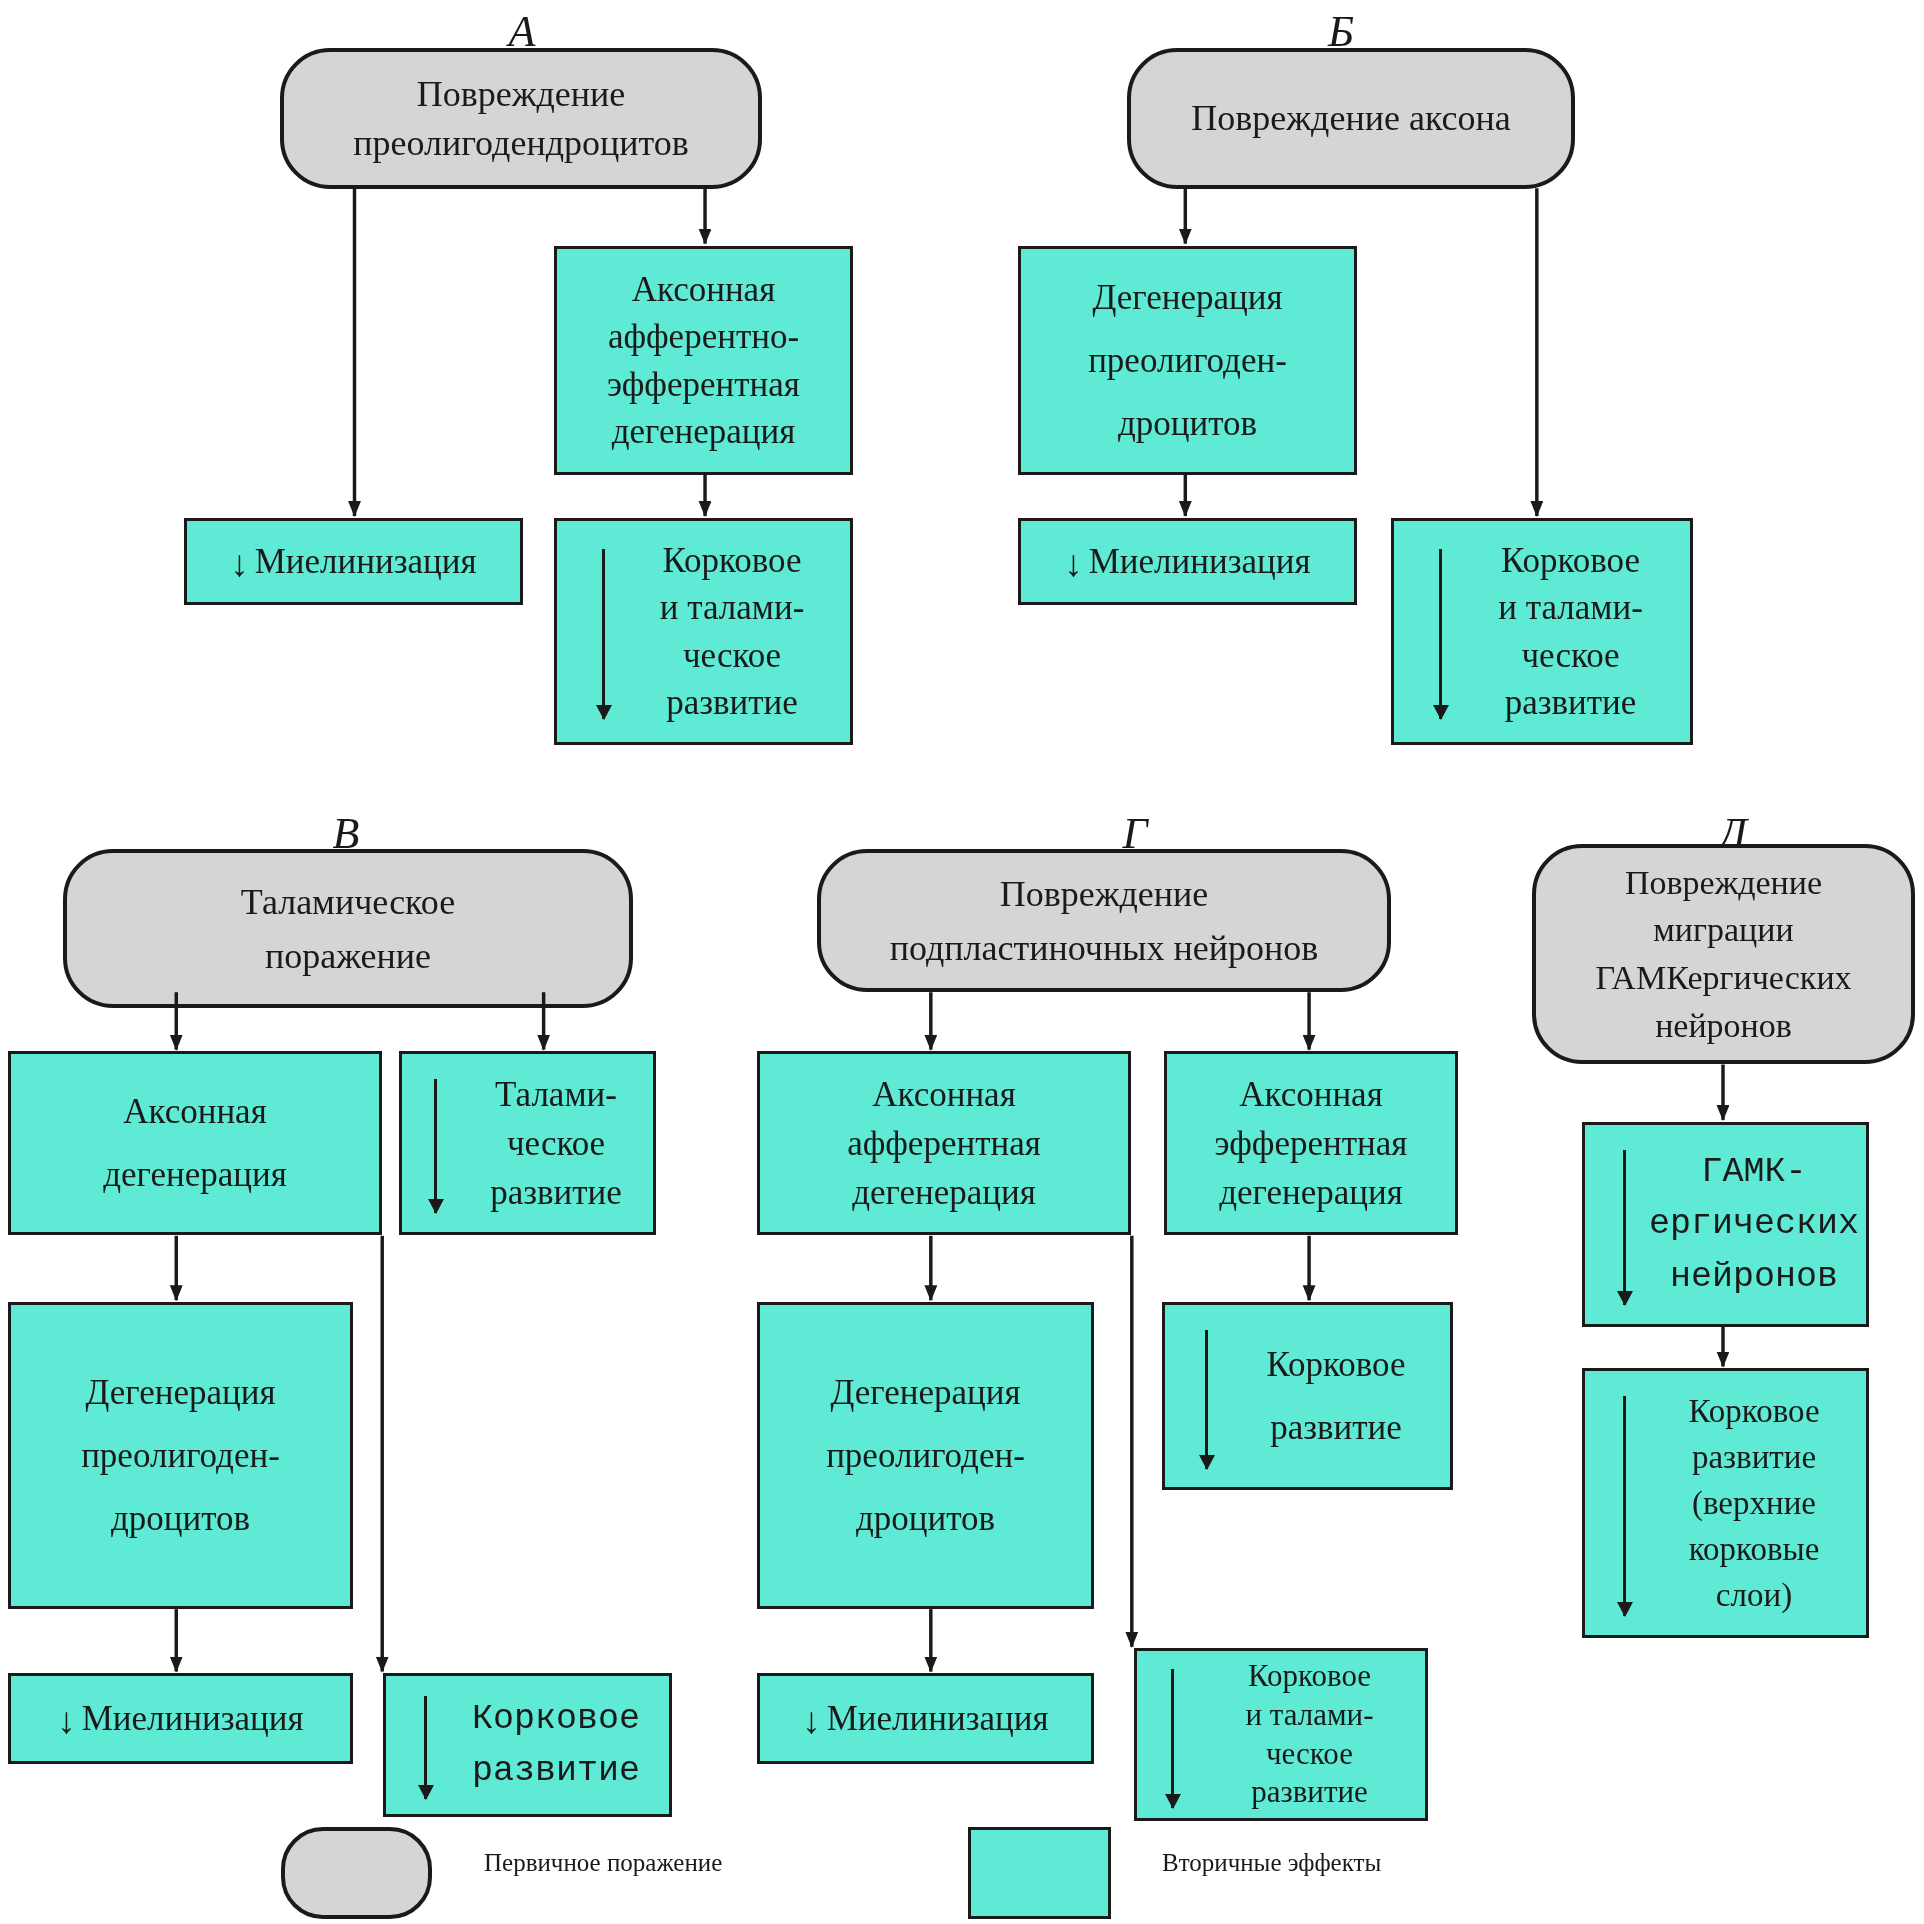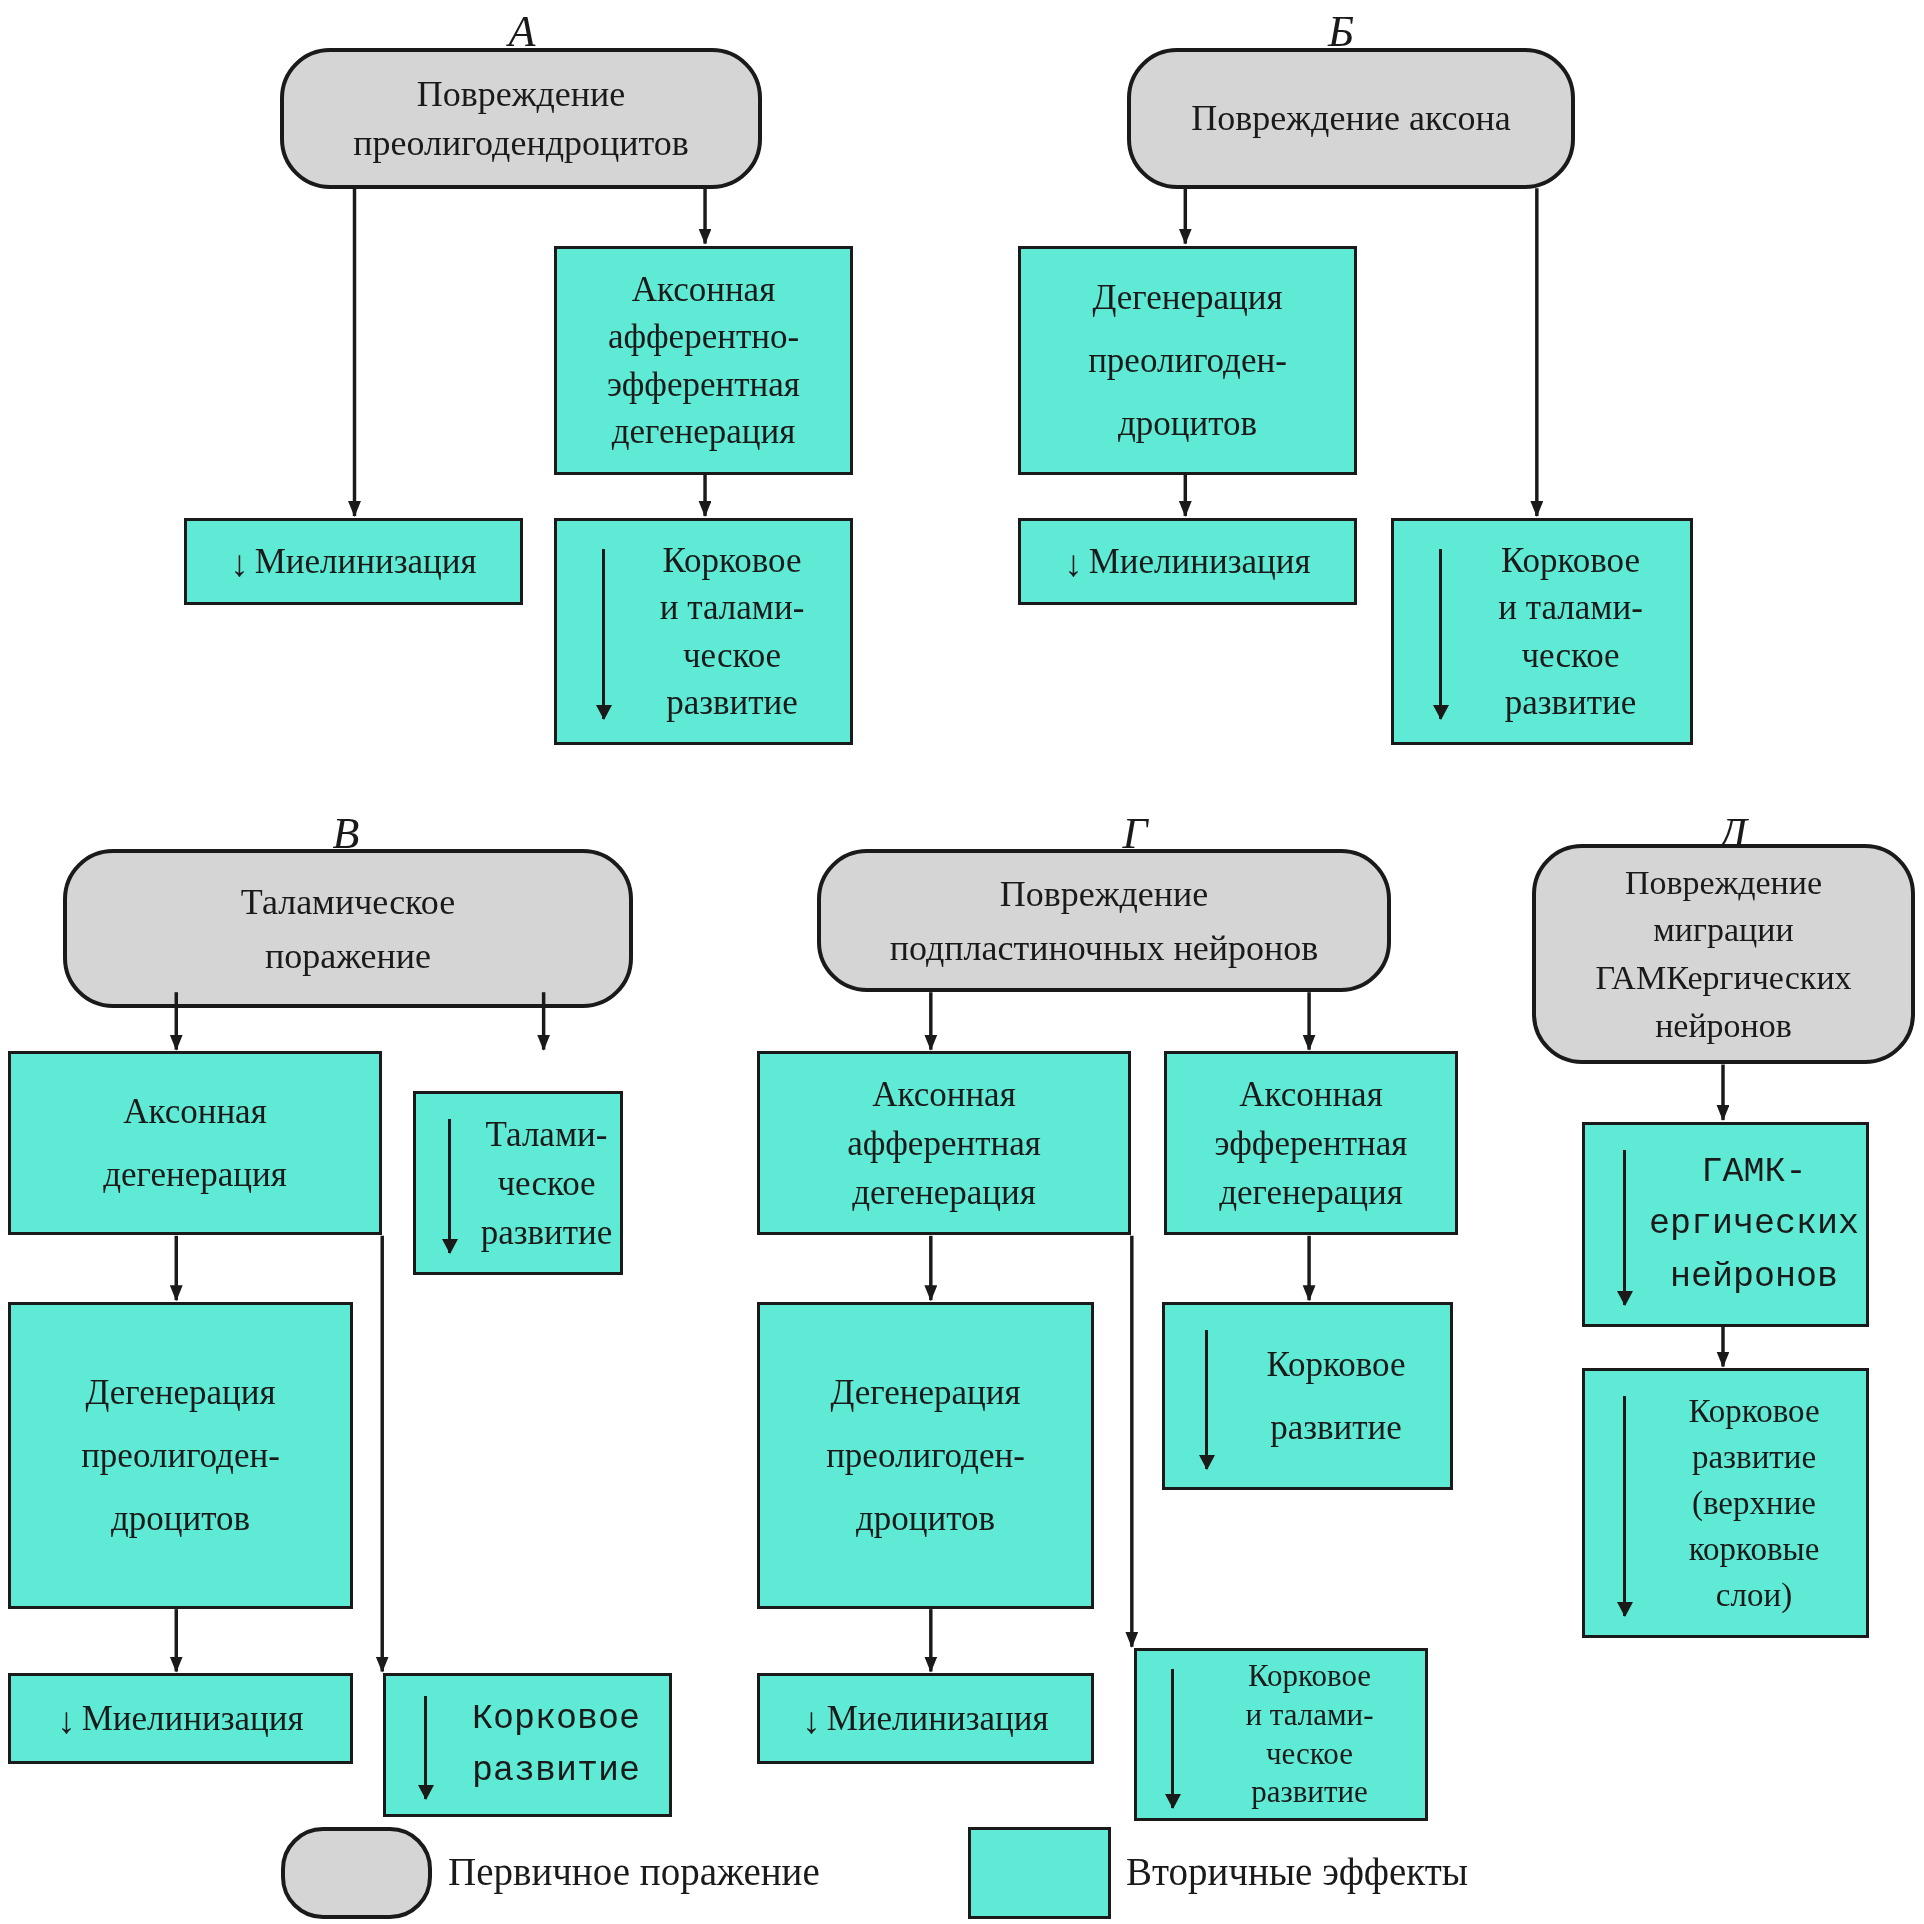--- a/index.html
+++ b/index.html
@@ -16,21 +16,21 @@
   .lh14{line-height:1.4;}
   .f31{font-size:31px;line-height:1.25;}
   .f34{font-size:34px;line-height:1.4;}
   .pl{padding-left:57px;}
   .larr{position:absolute;width:3px;background:#1a1a1a;}
   .larr::after{content:'';position:absolute;bottom:-1px;left:50%;
        transform:translateX(-50%);width:0;height:0;
        border-left:8px solid transparent;border-right:8px solid transparent;
        border-top:15px solid #1a1a1a;}
   .dn{font-size:1.05em;margin-right:6px;position:relative;top:2px;}
-  .legend-label{position:absolute;font-size:39px;white-space:nowrap;}
+  .legend-label{position:absolute;font-size:25px;white-space:nowrap;margin-left:36px;}
   #connectors{position:absolute;left:0;top:0;pointer-events:none;z-index:5;}
 </style>
 </head>
 <body>
 
 <div id="canvas">
 
   <div class="hdr" style="left:522px;top:6px;">А</div>
   <div class="hdr" style="left:1341px;top:6px;">Б</div>
   <div class="hdr" style="left:346px;top:808px;">В</div>
@@ -62,21 +62,21 @@
     <span>Корковое
 и талами-
 ческое
 развитие</span>
   </div>
 
   <div class="box rounded" style="left:63px;top:849px;width:570px;height:159px;font-size:36px;line-height:1.5;">Таламическое
 поражение</div>
   <div class="box lh18" style="left:8px;top:1051px;width:374px;height:184px;">Аксонная
 дегенерация</div>
-  <div class="box pl lh14" style="left:413px;top:1051px;width:210px;height:184px;margin-top:40px;">
+  <div class="box pl lh14" style="left:399px;top:1051px;width:257px;height:184px;">
     <div class="larr" style="left:32px;top:25px;height:134px;"></div>
     <span>Талами-
 ческое
 развитие</span>
   </div>
   <div class="box lh18" style="left:8px;top:1302px;width:345px;height:307px;">Дегенерация
 преолигоден-
 дроцитов</div>
   <div class="box" style="left:8px;top:1673px;width:345px;height:91px;"><span class="dn">↓</span><span>Миелинизация</span></div>
   <div class="box pl lh15" style="left:383px;top:1673px;width:289px;height:144px;">

